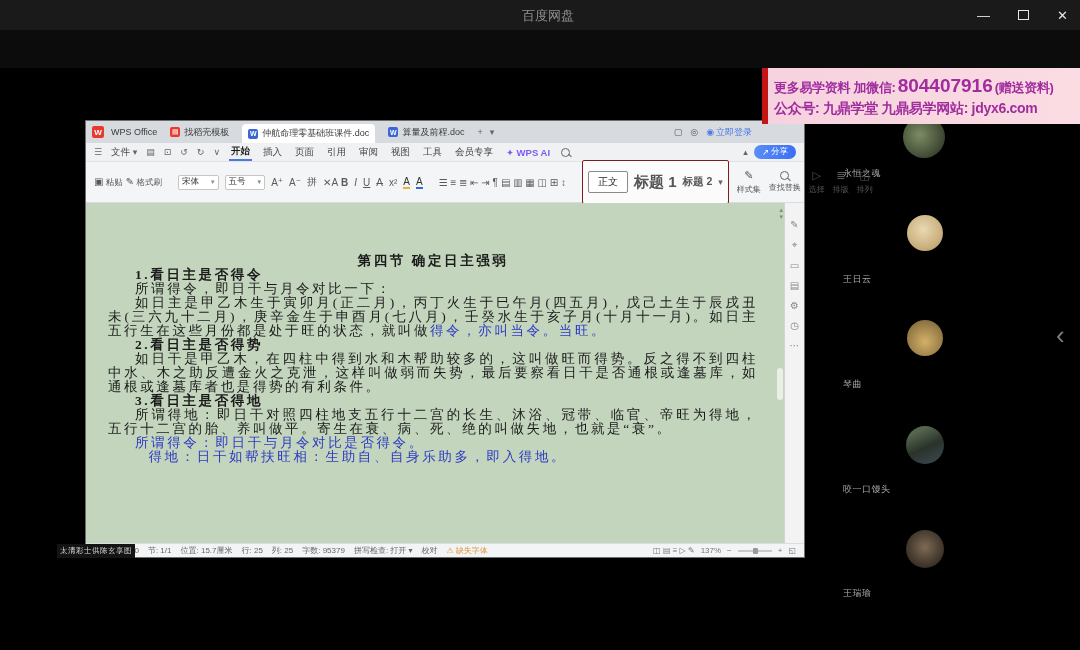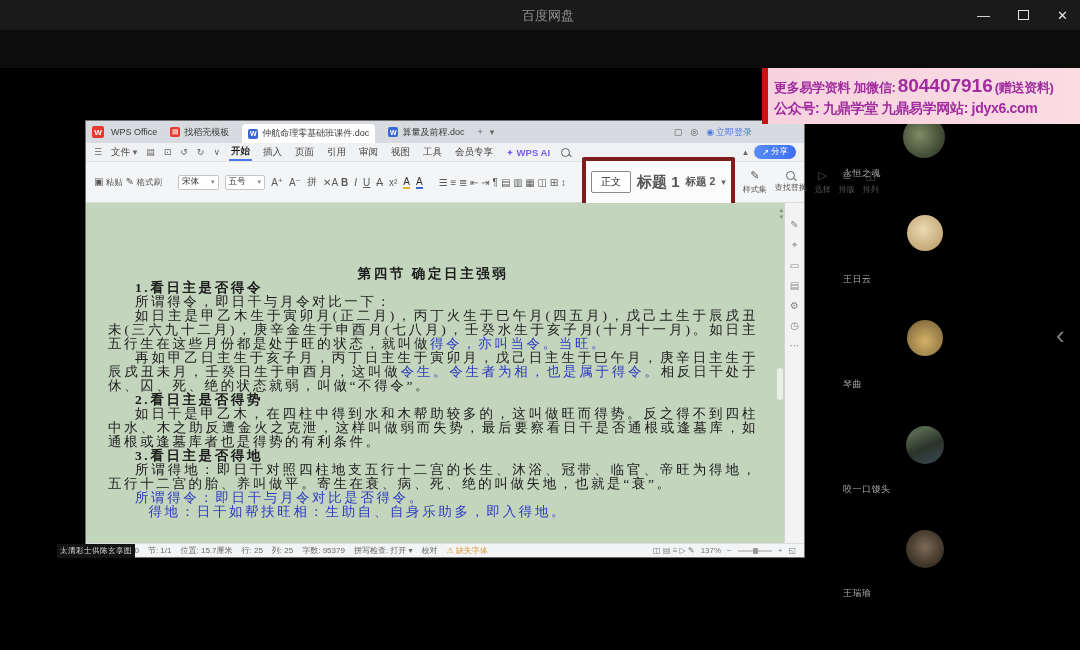--- a/index.html
+++ b/index.html
@@ -49,27 +49,27 @@
   .sel{background:#fff;border:1px solid #c6c6c6;border-radius:2px;padding:0 3px;height:13px;display:flex;
        align-items:center;gap:12px;font-size:8.5px;color:#333}
   .sel .cv{color:#888;font-size:7px}
   .glyph{font-size:10px;color:#5a5a5a}
   .bold{font-weight:bold}.ital{font-style:italic}.undl{text-decoration:underline}
   .acolor{color:#333;border-bottom:2px solid #e8b33b}
   .bcolor{color:#333;border-bottom:2px solid #3b66d6}
   .vsep{width:1px;height:28px;background:#dadada}
   .stylebox{background:#fff;border:1px solid #c9c9c9;border-radius:2px;padding:3px 9px;font-size:10px;color:#222}
   .stylebox.sel2{border-color:#8a8a8a}
-  .sgal{display:flex;gap:6px;align-items:center;background:#fbfbfb;border:4px solid #7f1d1d;padding:10px 5px;border-radius:2px}
+  .sgal{display:flex;gap:6px;align-items:center;background:#fbfbfb;border:1px solid #7f1d1d;padding:10px 5px;border-radius:2px}
   .h1s{font-size:15px;font-weight:bold}.h2s{font-size:10.5px;font-weight:bold}
   .rbtn{display:flex;flex-direction:column;align-items:center;gap:2px;font-size:8px;color:#555}
   .rbtn .glyph{font-size:11px}
   
   .docarea{flex:1;background:#c3d5bd;position:relative;overflow:hidden}
-  .doc-text{width:650px;margin-left:22px;padding-top:64px;color:#1b1b1b;
+  .doc-text{width:650px;margin-left:22px;padding-top:51px;color:#1b1b1b;
             font-family:"Liberation Serif","DejaVu Serif",serif;font-size:13.5px;line-height:14px;
             letter-spacing:2.6px;text-align:justify}
   .doc-text p{margin:0;text-indent:2em}
   .dtitle{text-align:center;font-weight:bold;text-indent:0 !important}
   .bld{font-weight:bold}
   .blu{color:#2e3ac2}
   .ind3{text-indent:3em !important}
   .sidestrip{position:absolute;right:0;top:0;bottom:0;width:20px;background:#f2f3f2;border-left:1px solid #d4d4d4;
              display:flex;flex-direction:column;align-items:center;padding-top:16px;gap:9px;color:#8a8a8a;font-size:10px;box-sizing:border-box}
   .vscroll{position:absolute;right:21px;top:165px;width:6px;height:32px;background:#e9eee6;border-radius:3px}
@@ -252,21 +252,20 @@
       <span>排列</span>
     </div>
   </div>
 
   <div class="docarea">
     <div class="doc-text">
       <p class="dtitle">第四节 确定日主强弱</p>
       <p class="bld">1.看日主是否得令</p>
       <p>所谓得令，即日干与月令对比一下：</p>
       <p><span>如日主是甲乙木生于寅卯月(正二月)，丙丁火生于巳午月(四五月)，戊己土生于辰戌丑未(三六九十二月)，庚辛金生于申酉月(七八月)，壬癸水生于亥子月(十月十一月)。如日主五行生在这些月份都是处于旺的状态，就叫做</span><span class="blu">得令，亦叫当令。当旺。</span></p>
-      <p><span>再如甲乙日主生于亥子月，丙丁日主生于寅卯月，戊己日主生于巳午月，庚辛日主生于辰戌丑未月，壬癸日生于申酉月，这叫做</span><span class="blu">令生。令生者为相，也是属于得令。</span><span>相反日干处于休、囚、死、绝的状态就弱，叫做“不得令”。</span></p>
       <p class="bld">2.看日主是否得势</p>
       <p>如日干是甲乙木，在四柱中得到水和木帮助较多的，这叫做旺而得势。反之得不到四柱中水、木之助反遭金火之克泄，这样叫做弱而失势，最后要察看日干是否通根或逢墓库，如通根或逢墓库者也是得势的有利条件。</p>
       <p class="bld">3.看日主是否得地</p>
       <p>所谓得地：即日干对照四柱地支五行十二宫的长生、沐浴、冠带、临官、帝旺为得地，五行十二宫的胎、养叫做平。寄生在衰、病、死、绝的叫做失地，也就是“衰”。</p>
       <p class="blu">所谓得令：即日干与月令对比是否得令。</p>
       <p class="blu ind3">得地：日干如帮扶旺相：生助自、自身乐助多，即入得地。</p>
     </div>
     <div class="scrollarrows">▴<br>▾</div>
     <div class="vscroll"></div>
     <div class="sidestrip">

